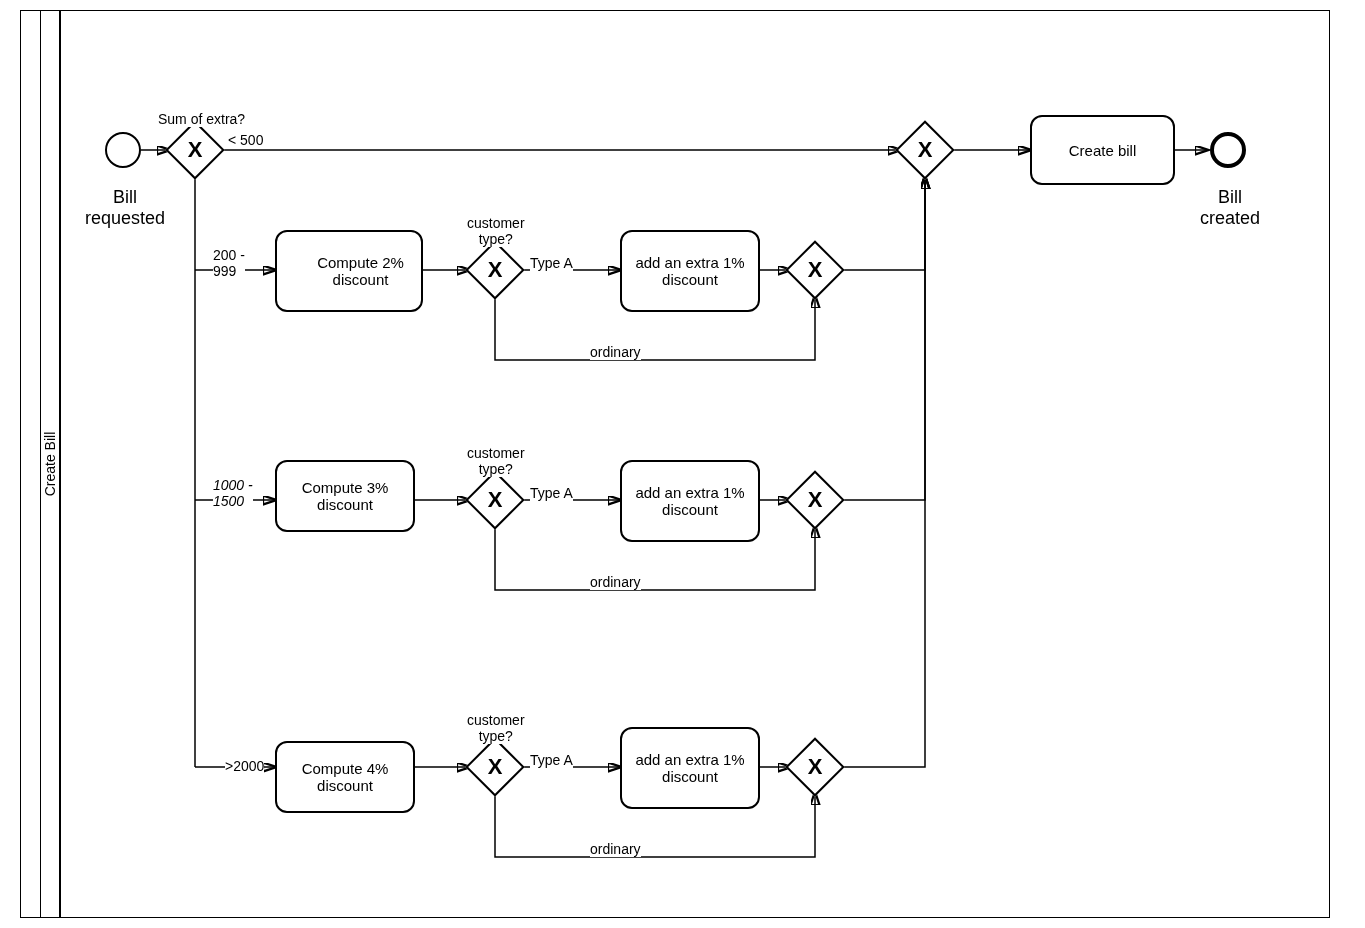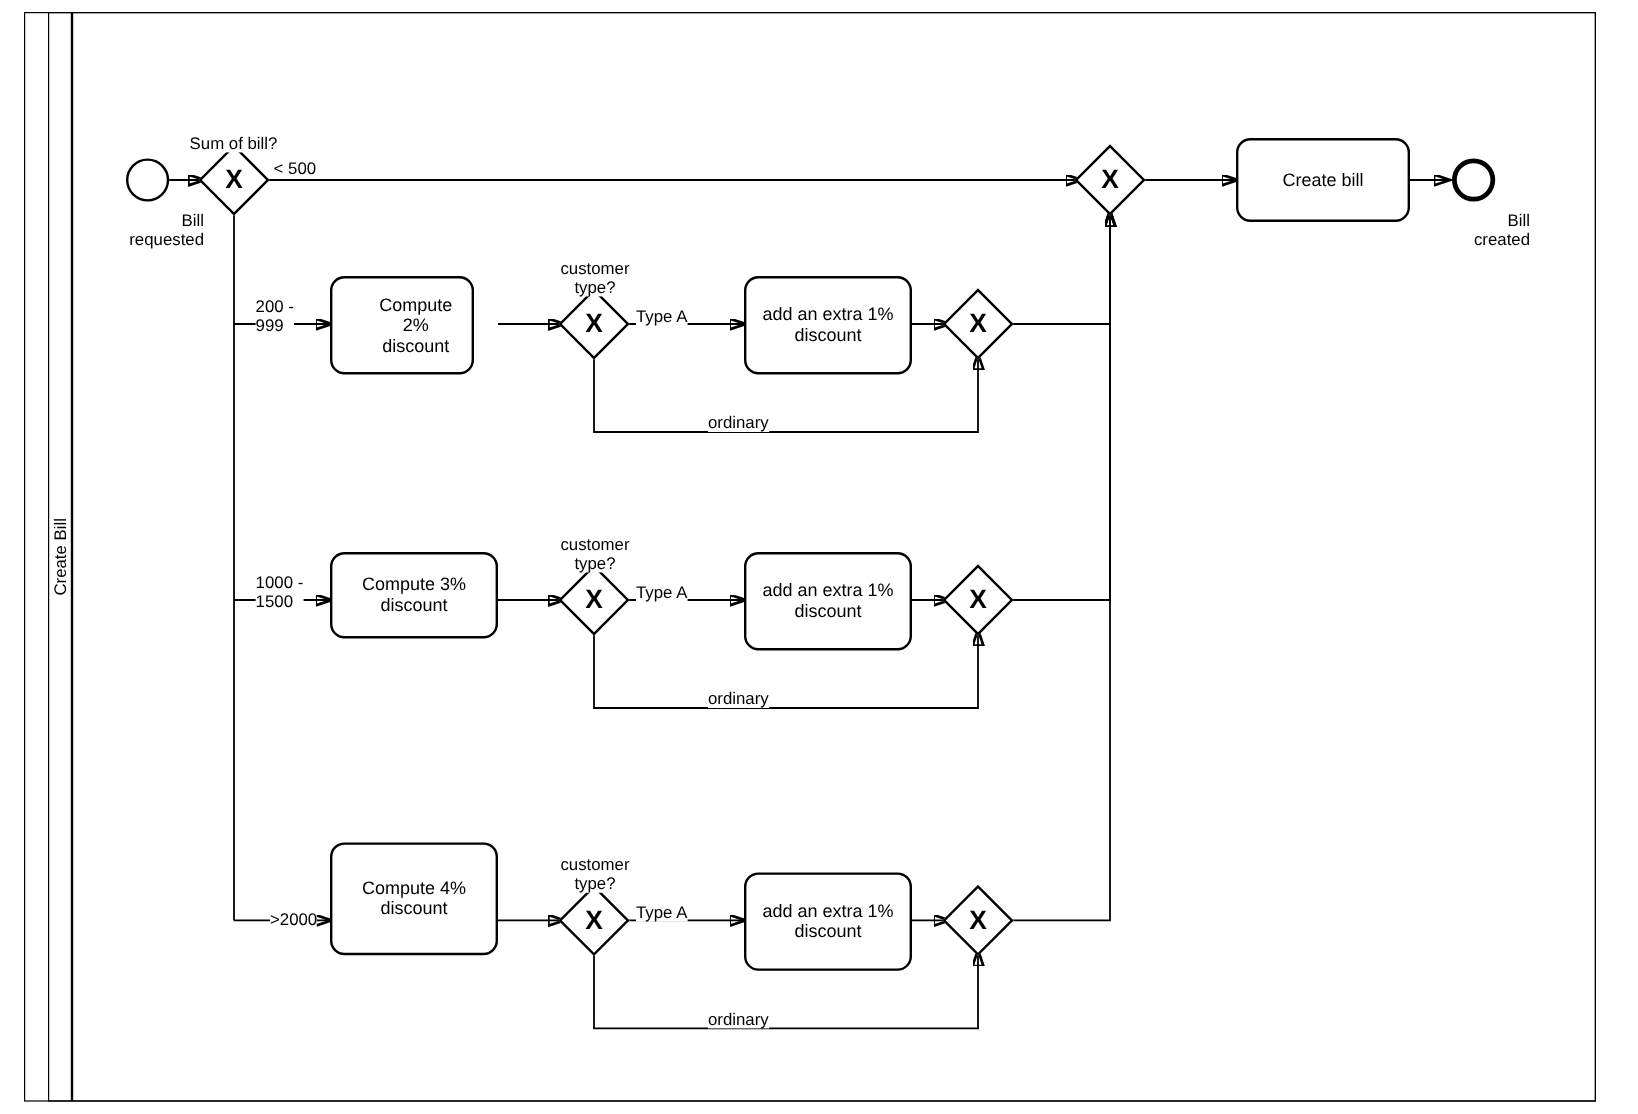--- a/index.html
+++ b/index.html
@@ -62,23 +62,24 @@
     border-radius: 50%;
     border: 2px solid #000;
     background: #fff;
     box-sizing: border-box;
   }
   .end-event {
     border: 4px solid #000;
   }
   .event-label {
     position: absolute;
-    text-align: right;
-    font-size: 14px;
+    text-align: center;
+    font-size: 18px;
     width: 90px;
+    margin-top: 12px;
   }
   .gateway {
     position: absolute;
     width: 42px;
     height: 42px;
     background: #fff;
     border: 2px solid #000;
     transform: rotate(45deg);
     box-sizing: border-box;
   }
@@ -185,39 +186,39 @@
 
     <path d="M 1175 150 L 1207 150" marker-end="url(#arrow)"></path>
   </svg>
 
   <div class="start-event" style="left:105px; top:132px;"></div>
   <div class="event-label" style="left:80px; top:175px; white-space:pre-line;">Bill
 requested</div>
 
   <div class="gateway" style="left:174px; top:129px;"></div>
   <div class="gateway-x" style="left:174px; top:129px;">X</div>
-  <div class="edge-label" style="left:158px; top:111px;">Sum of bill?</div>
+  <div class="edge-label" style="left:158px; top:111px;">Sum of extra?</div>
 
   <div class="gateway" style="left:904px; top:129px;"></div>
   <div class="gateway-x" style="left:904px; top:129px;">X</div>
 
   <div class="task" style="left:1030px; top:115px; width:145px; height:70px;">Create bill</div>
 
   <div class="end-event" style="left:1210px; top:132px;"></div>
   <div class="event-label" style="left:1185px; top:175px; white-space:pre-line;">Bill
 created</div>
 
   <div class="edge-label" style="left:228px; top:132px;text-align:center;">&lt; 500</div>
   <div class="edge-label" style="left:213px; top:247px; white-space:pre-line;">200 -
 999</div>
-  <div class="edge-label" style="left:213px; top:477px; white-space:pre-line;">1000 -
+  <div class="edge-label" style="left:213px; top:477px; white-space:pre-line;font-style:italic;">1000 -
 1500</div>
   <div class="edge-label" style="left:225px; top:758px;">&gt;2000</div>
 
-  <div class="task" style="left:275px; top:230px; width:120px; height:82px; white-space:pre-line;padding-left:29px;">Compute 2%
+  <div class="task" style="left:275px; top:230px; width:148px; height:82px; white-space:pre-line;padding-left:29px;">Compute 2%
 discount</div>
   <div class="gateway" style="left:474px; top:249px;"></div>
   <div class="gateway-x" style="left:474px; top:249px;">X</div>
   <div class="edge-label" style="left:467px; top:215px; white-space:pre-line; text-align:center;">customer
 type?</div>
   <div class="edge-label" style="left:530px; top:255px;">Type A</div>
   <div class="task" style="left:620px; top:230px; width:140px; height:82px; white-space:pre-line;">add an extra 1%
 discount</div>
   <div class="gateway" style="left:794px; top:249px;"></div>
   <div class="gateway-x" style="left:794px; top:249px;">X</div>
@@ -229,21 +230,21 @@
   <div class="gateway-x" style="left:474px; top:479px;">X</div>
   <div class="edge-label" style="left:467px; top:445px; white-space:pre-line; text-align:center;">customer
 type?</div>
   <div class="edge-label" style="left:530px; top:485px;">Type A</div>
   <div class="task" style="left:620px; top:460px; width:140px; height:82px; white-space:pre-line;">add an extra 1%
 discount</div>
   <div class="gateway" style="left:794px; top:479px;"></div>
   <div class="gateway-x" style="left:794px; top:479px;">X</div>
   <div class="edge-label" style="left:590px; top:574px;">ordinary</div>
 
-  <div class="task" style="left:275px; top:702px; width:140px; height:94px; white-space:pre-line;">Compute 4%
+  <div class="task" style="left:275px; top:741px; width:140px; height:72px; white-space:pre-line;">Compute 4%
 discount</div>
   <div class="gateway" style="left:474px; top:746px;"></div>
   <div class="gateway-x" style="left:474px; top:746px;">X</div>
   <div class="edge-label" style="left:467px; top:712px; white-space:pre-line; text-align:center;">customer
 type?</div>
   <div class="edge-label" style="left:530px; top:752px;">Type A</div>
   <div class="task" style="left:620px; top:727px; width:140px; height:82px; white-space:pre-line;">add an extra 1%
 discount</div>
   <div class="gateway" style="left:794px; top:746px;"></div>
   <div class="gateway-x" style="left:794px; top:746px;">X</div>

